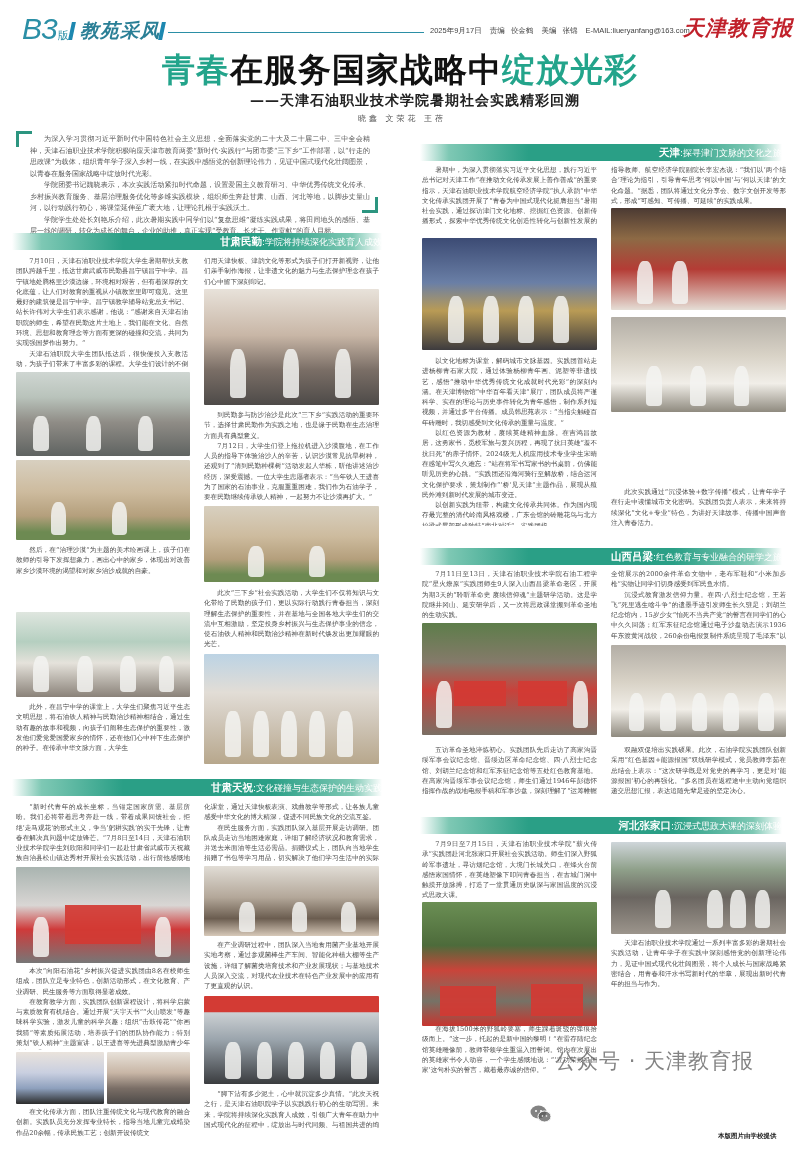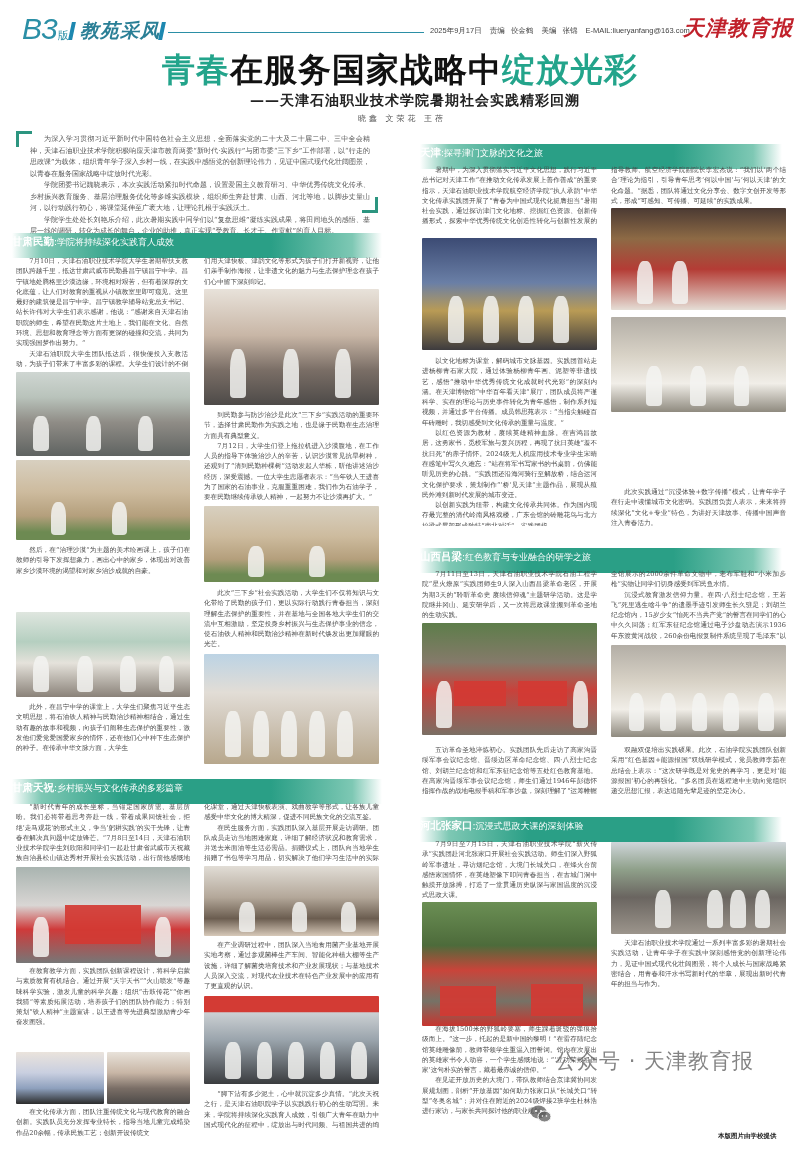--- a/index.html
+++ b/index.html
@@ -25,21 +25,21 @@
   .subhead { left: 250px; top: 92px; font-family: "DejaVu Serif", serif; font-size: 14px; font-weight: bold; color: #222; letter-spacing: 1px; }
   .byline { left: 358px; top: 113px; font-size: 8px; color: #555; letter-spacing: 3px; }
 
   
   .intro-corner-tl { left: 16px; top: 131px; width: 16px; height: 16px; border-left: 3px solid #2c9580; border-top: 3px solid #2c9580; }
   .intro-corner-br { left: 362px; top: 197px; width: 16px; height: 16px; border-right: 3px solid #2c9580; border-bottom: 3px solid #2c9580; }
   .intro { left: 30px; top: 134px; width: 340px; font-size: 7px; line-height: 11.5px; color: #555; text-align: justify; }
   .intro p { text-indent: 2em; }
 
   
-  .sbar { height: 25px; background: linear-gradient(90deg, rgba(255,255,255,0) 0%, #7ec8b4 8%, #2a9f86 30%, #2a9f86 70%, #7ec8b4 92%, rgba(255,255,255,0) 100%); color: #fff; font-family: "DejaVu Sans", sans-serif; font-size: 9px; text-align: left; line-height: 17px; white-space: nowrap; }
+  .sbar { height: 17px; background: linear-gradient(90deg, rgba(255,255,255,0) 0%, #7ec8b4 8%, #2a9f86 30%, #2a9f86 70%, #7ec8b4 92%, rgba(255,255,255,0) 100%); color: #fff; font-family: "DejaVu Sans", sans-serif; font-size: 9px; text-align: right; line-height: 17px; white-space: nowrap; }
   .sbar b { font-size: 10.5px; font-weight: bold; }
 
   
   .txt { font-size: 6.6px; line-height: 10.3px; color: #4a4a4a; text-align: justify; overflow: hidden; }
   .txt p { text-indent: 2em; }
 
   
   .ph { overflow: hidden; border-radius: 1px; }
   .ph-class { background: linear-gradient(180deg, #cfd6d2 0%, #b9c3bb 30%, #8f8c86 60%, #5f6361 100%); }
   .ph-people { background: linear-gradient(180deg, #e8e2da 0%, #c8b6a6 40%, #7a6e66 70%, #4d4a48 100%); }
@@ -144,21 +144,21 @@
     <div class="fig" style="left:28%"></div>
     <div class="fig" style="left:44%"></div>
     <div class="fig" style="left:60%"></div>
     <div class="fig" style="left:76%"></div>
 </div>
 <div class="abs txt" style="left:16px; top:702px; width:174px; height:62px;">
   <p>此外，在昌宁中学的课堂上，大学生们聚焦习近平生态文明思想，将石油铁人精神与民勤治沙精神相结合，通过生动有趣的故事和视频，向孩子们阐释生态保护的重要性，激发他们爱党爱国爱家乡的情怀，还在他们心中种下生态保护的种子。在传承中华文脉方面，大学生</p>
 </div>
 
 <div class="abs sbar" style="left:12px; top:779px; width:370px;">
-  <b>甘肃天祝</b><span>:乡村振兴与文化传承的多彩篇章</span>
+  <b>甘肃天祝</b><span>:文化碰撞与生态保护的生动实践</span>
 </div>
 <div class="abs txt" style="left:16px; top:802px; width:174px; height:62px;">
   <p>“新时代青年的成长坐标，当锚定国家所需、基层所盼。我们必将带着思考奔赴一线，带着成果回馈社会，拒绝‘走马观花’的形式主义，争当‘躬耕实践’的实干先锋，让青春在解决真问题中绽放锋芒。”7月8日至14日，天津石油职业技术学院学生刘欣阳和同学们一起赴甘肃省武威市天祝藏族自治县松山镇达秀村开展社会实践活动，出行前他感慨地表示。</p>
 </div>
 <div class="abs txt" style="left:204px; top:802px; width:175px; height:62px;">
   <p style="text-indent:0">化课堂，通过天津快板表演、戏曲教学等形式，让各族儿童感受中华文化的博大精深，促进不同民族文化的交流互鉴。</p>
   <p>在民生服务方面，实践团队深入基层开展走访调研。团队成员走访当地困难家庭，详细了解经济状况和教育需求，并送去米面油等生活必需品。捐赠仪式上，团队向当地学生捐赠了书包等学习用品，切实解决了他们学习生活中的实际困难。</p>
 </div>
 <div class="abs ph ph-banner" style="left:16px; top:867px; width:174px; height:96px;">
   <div class="flag" style="left:28%; top:40%; width:44%; height:40%;"></div>
@@ -167,20 +167,21 @@
 </div>
 <div class="abs ph ph-room" style="left:204px; top:866px; width:175px; height:70px;">
   <div class="fig" style="left:20%"></div>
     <div class="fig" style="left:50%"></div>
     <div class="fig" style="left:78%"></div>
 </div>
 <div class="abs txt" style="left:204px; top:940px; width:175px; height:54px;">
   <p>在产业调研过程中，团队深入当地食用菌产业基地开展实地考察，通过参观菌棒生产车间、智能化种植大棚等生产设施，详细了解菌类培育技术和产业发展现状；与基地技术人员深入交流，对现代农业技术在特色产业发展中的应用有了更直观的认识。</p>
 </div>
 <div class="abs txt" style="left:16px; top:966px; width:174px; height:84px;">
+  <p>本次“向阳石油花”乡村振兴促进实践团由8名在校师生组成，团队立足专业特色，创新活动形式，在文化教育、产业调研、民生服务等方面取得显著成效。</p>
   <p>在教育教学方面，实践团队创新课程设计，将科学启蒙与素质教育有机结合。通过开展“天宇天书”“火山喷发”等趣味科学实验，激发儿童的科学兴趣；组织“击鼓传花”“你画我猜”等素质拓展活动，培养孩子们的团队协作能力；特别策划“铁人精神”主题宣讲，以王进喜等先进典型激励青少年奋发图强。</p>
 </div>
 <div class="abs ph ph-station" style="left:204px; top:996px; width:175px; height:88px;">
   <div class="fig" style="left:12%"></div>
     <div class="fig" style="left:30%"></div>
     <div class="fig" style="left:48%"></div>
     <div class="fig" style="left:66%"></div>
     <div class="fig" style="left:84%"></div>
 </div>
 <div class="abs ph ph-kids" style="left:16px; top:1052px; width:88px; height:52px;"></div>
@@ -269,21 +270,20 @@
 </div>
 <div class="abs ph ph-forest" style="left:422px; top:902px; width:175px; height:124px;">
   <div class="flag" style="left:10%; top:68%; width:32%; height:24%;"></div>
   <div class="flag" style="left:62%; top:66%; width:30%; height:26%;"></div>
 </div>
 <div class="abs txt" style="left:611px; top:938px; width:175px; height:160px;">
   <p>天津石油职业技术学院通过一系列丰富多彩的暑期社会实践活动，让青年学子在实践中深刻感悟党的创新理论伟力，见证中国式现代化壮阔图景，将个人成长与国家战略紧密结合，用青春和汗水书写新时代的华章，展现出新时代青年的担当与作为。</p>
 </div>
 <div class="abs txt" style="left:422px; top:1024px; width:175px; height:90px;">
   <p>在海拔1500米的野狐岭要塞，师生踩着斑驳的弹痕拾级而上。“这一步，托起的是新中国的黎明！”在雷存陆纪念馆英雄雕像前，教师带领学生重温入团誓词。馆内在次展出的英雄家书令人动容，一个学生感慨地说：“‘立功荣报祖国家’这句朴实的誓言，藏着最赤诚的信仰。”</p>
-  <p>在见证开放历史的大境门，带队教师结合京津冀协同发展规划图，剖析“开放基因”如何助力张家口从“长城关口”转型“冬奥名城”；并对住在附近的2024级焊接2班学生杜林浩进行家访，与家长共同探讨他的职业规划。</p>
 </div>
 
 <svg class="abs wm-icon" viewBox="0 0 22 20">
   <ellipse cx="8.5" cy="8" rx="8" ry="6.5" fill="rgba(90,90,90,0.75)"></ellipse>
   <ellipse cx="14.5" cy="12.5" rx="6.5" ry="5.5" fill="rgba(90,90,90,0.75)" stroke="#fff" stroke-width="1"></ellipse>
   <circle cx="6" cy="7" r="1" fill="#fff"></circle>
     <circle cx="11" cy="7" r="1" fill="#fff"></circle>
   <circle cx="12.5" cy="12" r=".8" fill="#fff"></circle>
     <circle cx="16.5" cy="12" r=".8" fill="#fff"></circle>
 </svg>

